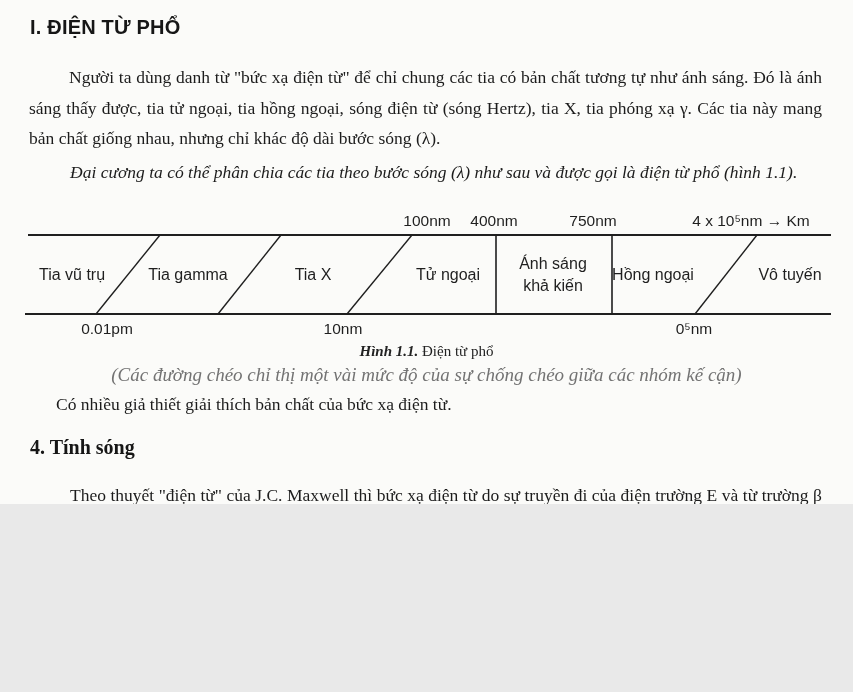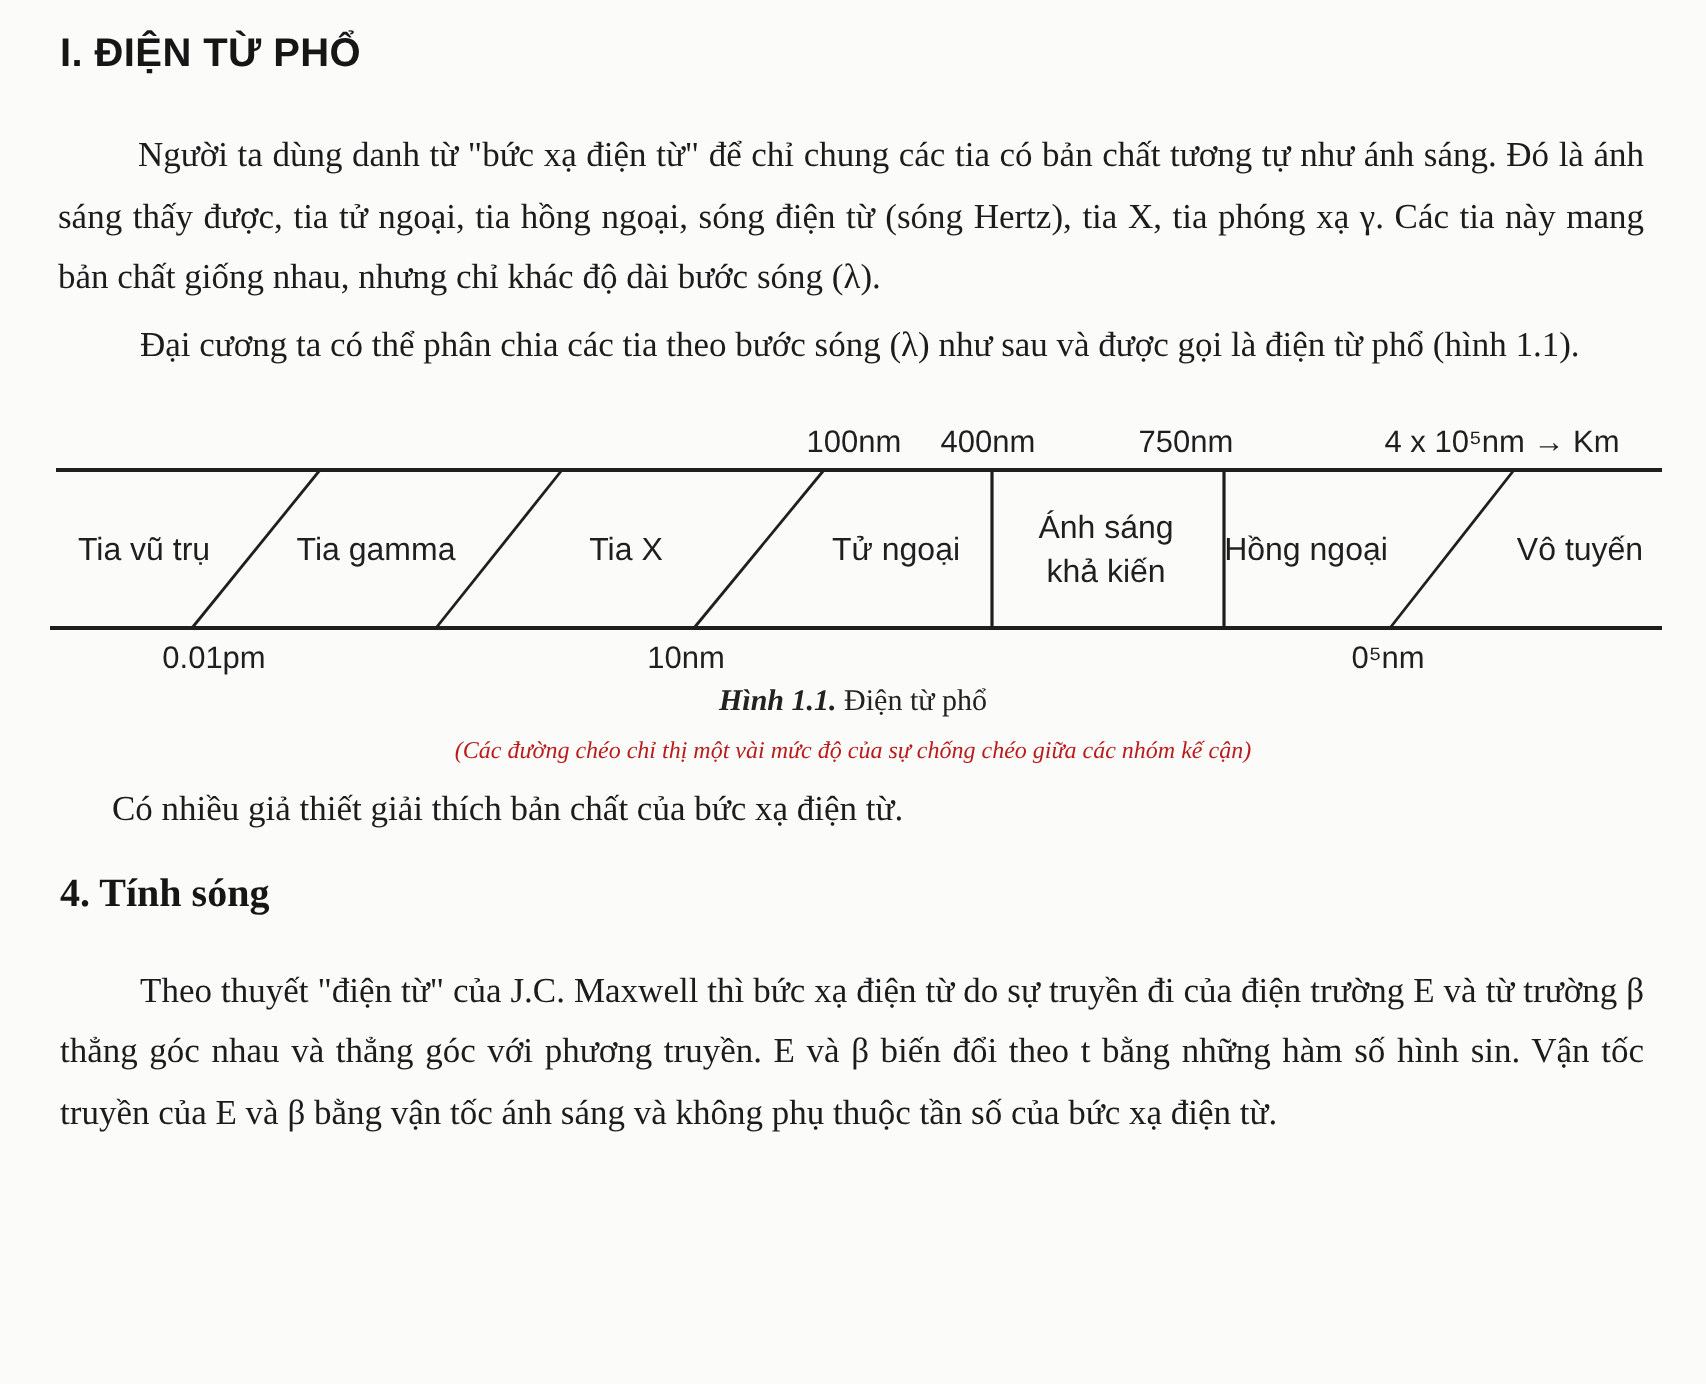--- a/index.html
+++ b/index.html
@@ -1,19 +1,19 @@
 <!DOCTYPE html>
 <html><head>
 <meta charset="utf-8">
 <style>
   html, body { margin: 0; padding: 0; background: #e9e9e9; }
   .page {
     position: relative;
     width: 853px;
-    height: 692px;
+    height: 504px;
     margin: 0 auto;
     background: #fbfbf9;
     color: #1e1e1e;
     overflow: hidden;
     font-family: "Liberation Serif", "DejaVu Serif", serif;
   }
   .heading-main {
     margin: 16px 0 0 30px;
     font-family: "Liberation Sans", "DejaVu Sans", sans-serif;
     font-size: 20px;
@@ -23,40 +23,40 @@
   }
   .body-para {
     margin: 0 31px 0 30px;
     font-size: 17.5px;
     line-height: 30.5px;
     text-align: justify;
     text-indent: 40px;
     color: #1c1c1c;
   }
   .para-intro    { margin-top: 23px; margin-left: 29px; }
-  .para-overview { margin-top: 3px; }
+  .para-overview { margin-top: 3px; font-style: italic; }
   .para-hypotheses { margin-top: 4px; text-indent: 26px; }
   .para-wave     { margin-top: 21px; }
   .figure-spectrum { margin: 20px 0 0 0; }
   .figure-spectrum svg { display: block; }
   .fig-caption {
     margin-top: 0;
     text-align: center;
     font-family: Liberation Serif, serif;
     color: #222;
   }
   .cap-line { font-size: 15px; line-height: 19px; }
   .cap-label { font-weight: 700; font-style: italic; }
   .cap-title { font-style: normal; }
   .cap-note {
     margin-top: 4px;
-    font-size: 12px;
+    font-size: 19px;
     line-height: 20px;
     font-style: italic;
-    color: #b91c1c;
+    color: #737373;
   }
   .heading-section {
     margin: 16px 0 0 30px;
     font-family: "Liberation Serif", "DejaVu Serif", serif;
     font-size: 20px;
     font-weight: 700;
     color: #161616;
   }
   .diagram-text {
     font-family: "Liberation Sans", "DejaVu Sans", sans-serif;

